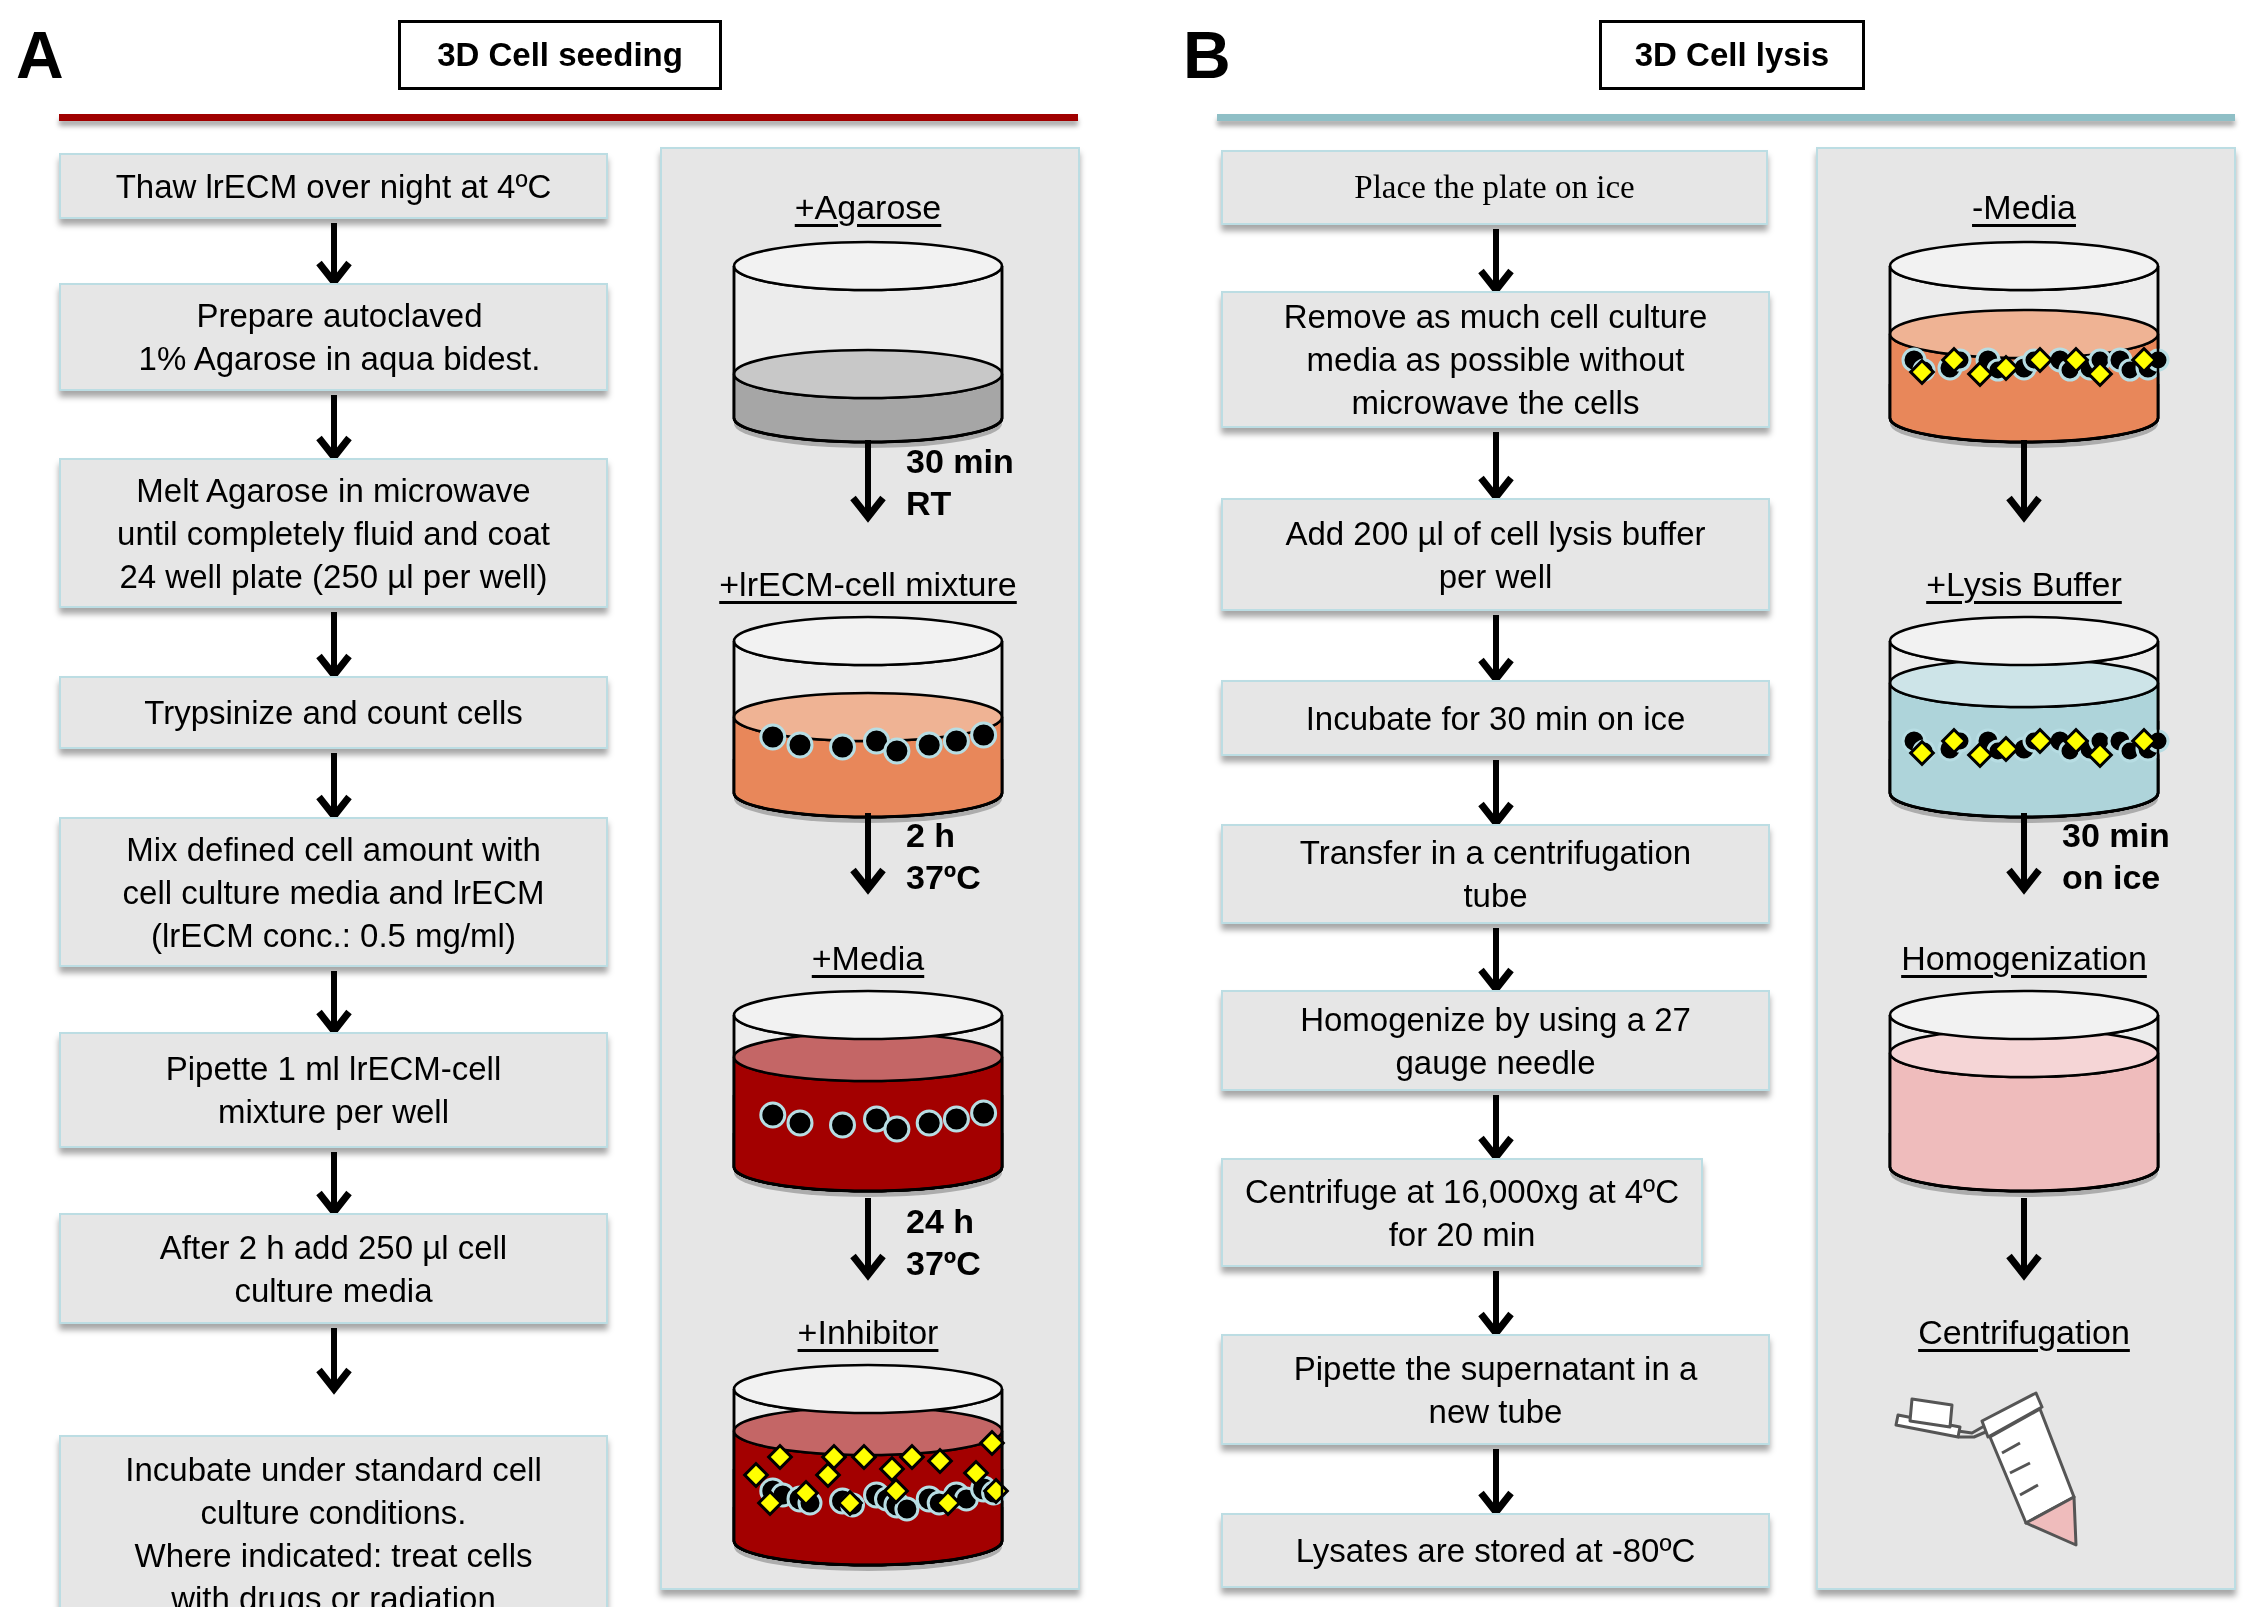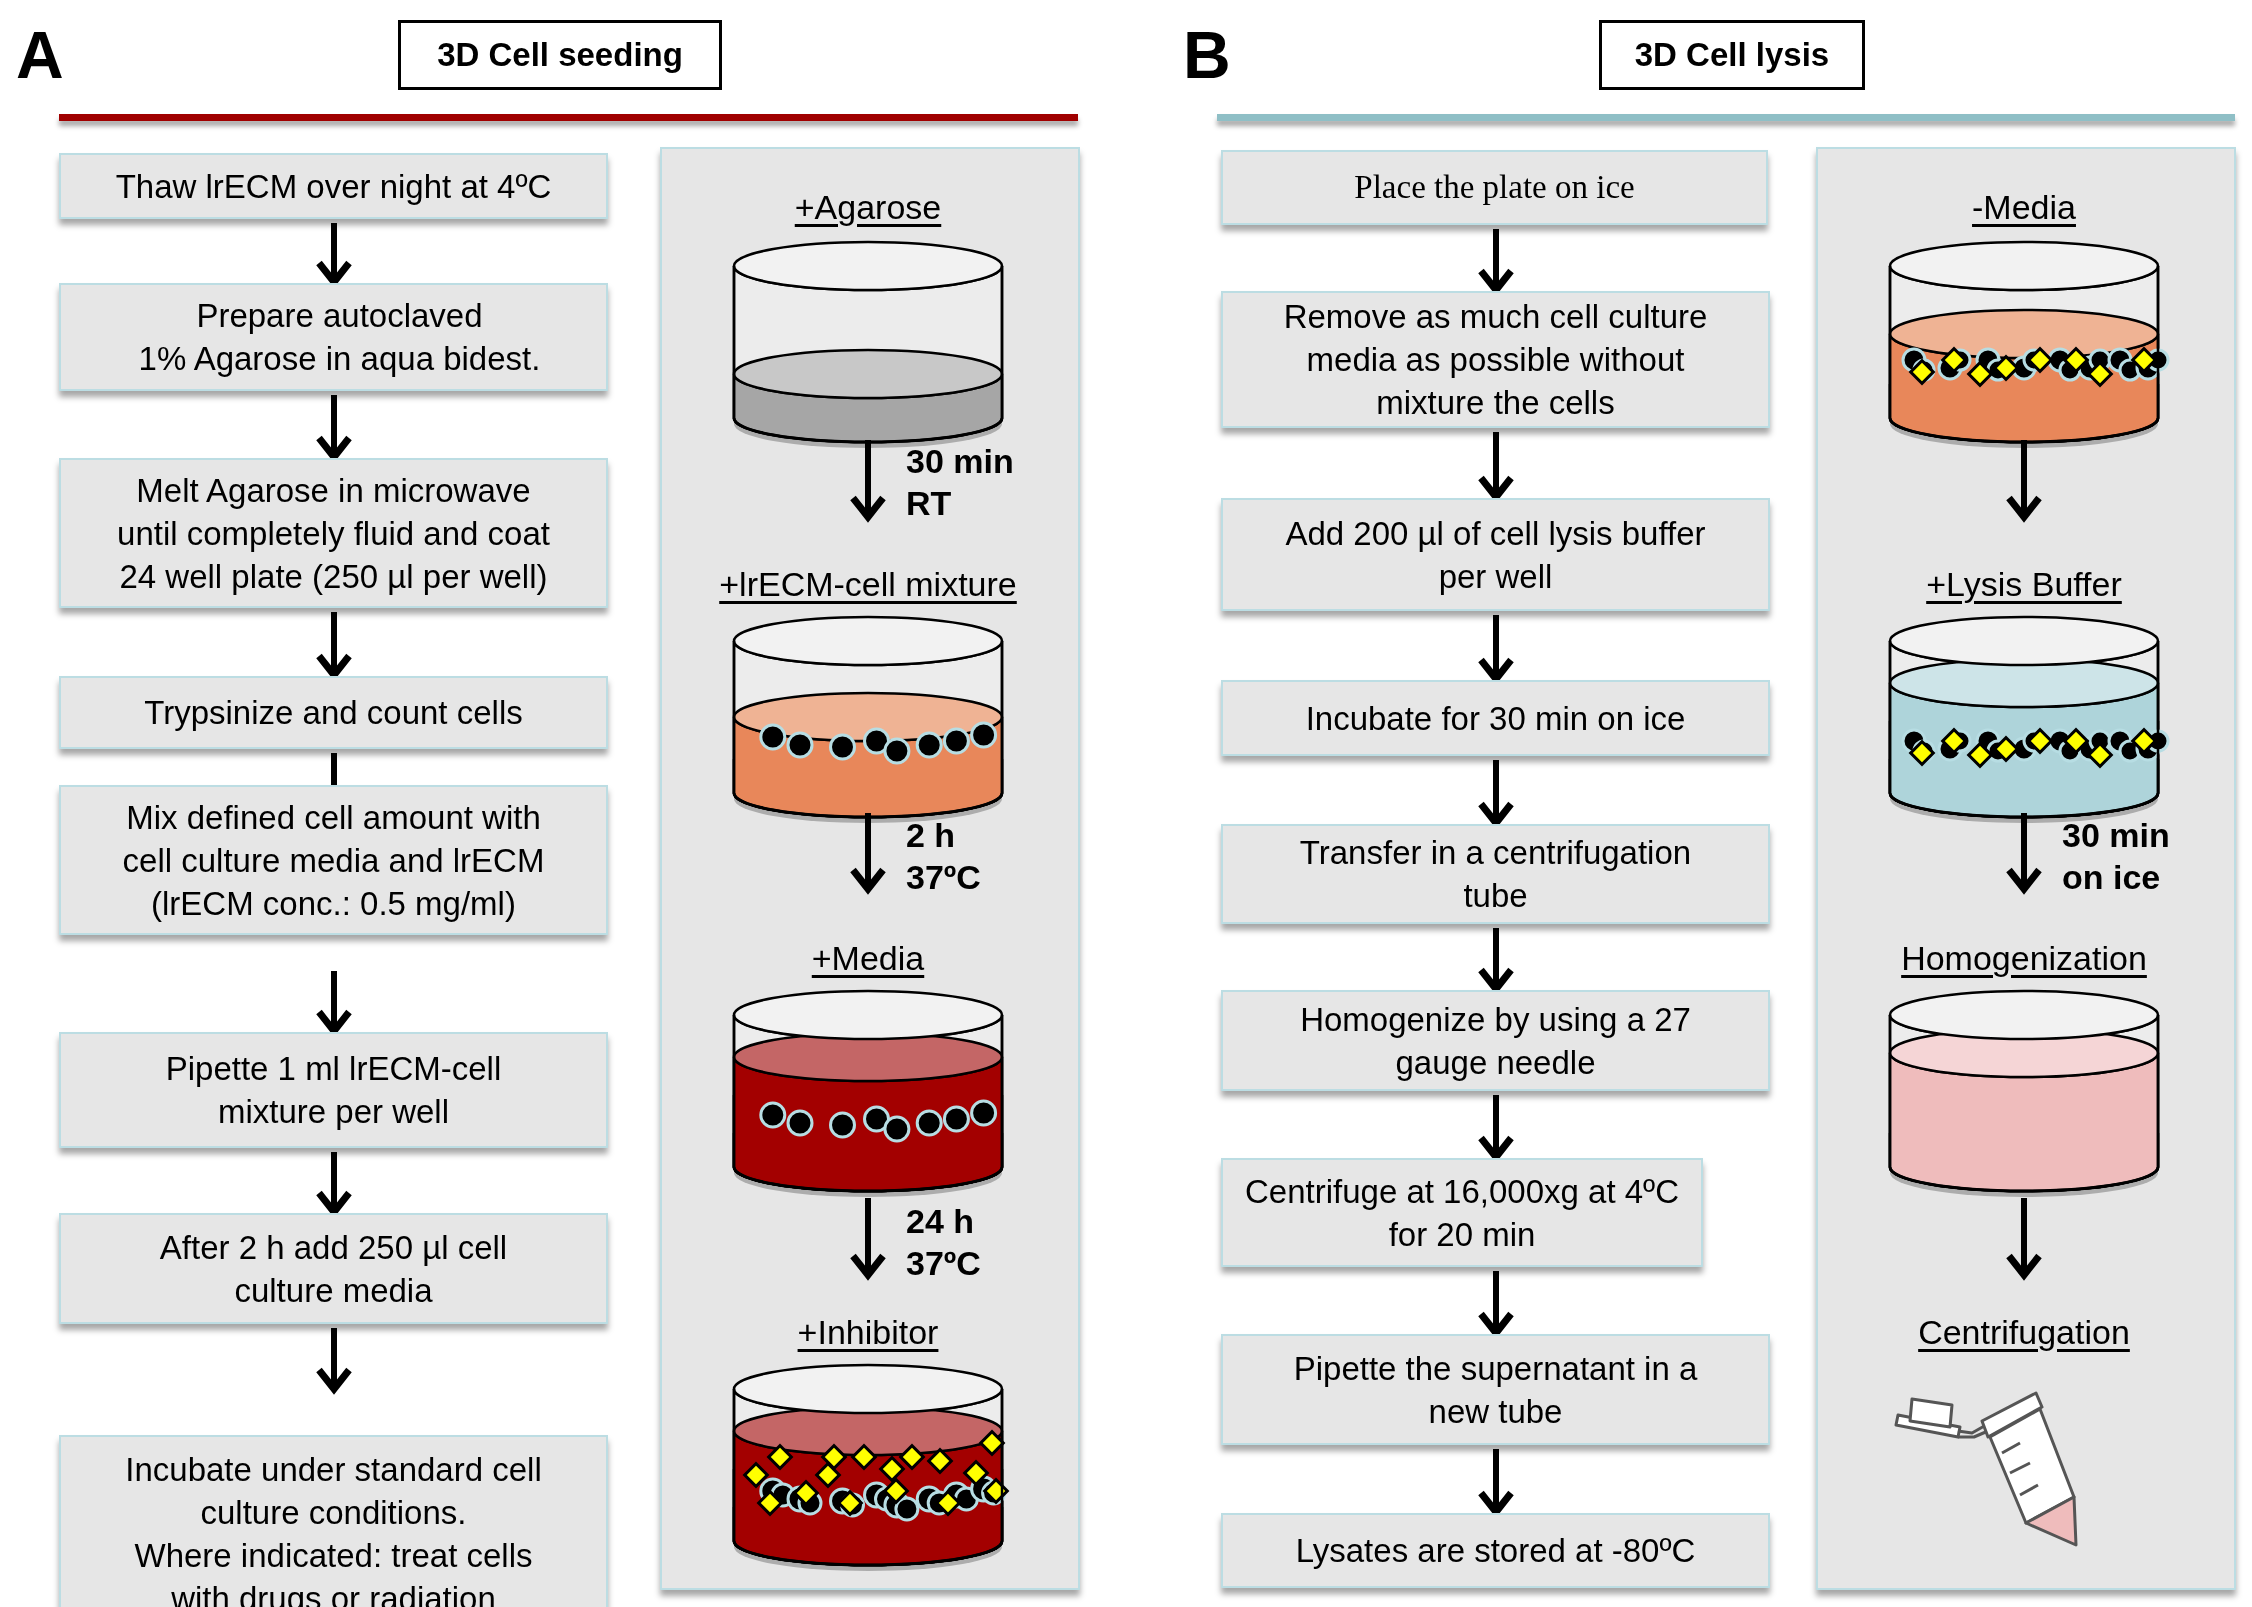--- a/index.html
+++ b/index.html
@@ -37,21 +37,21 @@
 24 well plate (250 µl per well)</div>
     <svg width="40" height="66" style="position: absolute; left: 313.5px; top: 612px;">
       <line x1="20" y1="0" x2="20" y2="62" stroke="#000" stroke-width="6"></line>
       <polyline points="5,44 20,63 35,44" fill="none" stroke="#000" stroke-width="7" stroke-linejoin="miter"></polyline>
     </svg>
     <div class="step" style="left: 59px; top: 676px; width: 549px; height: 73px; background: rgb(230, 230, 230); border-color: rgb(188, 221, 227);">Trypsinize and count cells</div>
     <svg width="40" height="66" style="position: absolute; left: 313.5px; top: 753px;">
       <line x1="20" y1="0" x2="20" y2="62" stroke="#000" stroke-width="6"></line>
       <polyline points="5,44 20,63 35,44" fill="none" stroke="#000" stroke-width="7" stroke-linejoin="miter"></polyline>
     </svg>
-    <div class="step" style="left: 59px; top: 785px; width: 549px; height: 150px; background: rgb(230, 230, 230); border-color: rgb(188, 221, 227);">Mix defined cell amount with
+    <div class="step" style="left: 59px; top: 817px; width: 549px; height: 150px; background: rgb(230, 230, 230); border-color: rgb(188, 221, 227);">Mix defined cell amount with
 cell culture media and lrECM
 (lrECM conc.: 0.5 mg/ml)</div>
     <svg width="40" height="63" style="position: absolute; left: 313.5px; top: 971px;">
       <line x1="20" y1="0" x2="20" y2="59" stroke="#000" stroke-width="6"></line>
       <polyline points="5,41 20,60 35,41" fill="none" stroke="#000" stroke-width="7" stroke-linejoin="miter"></polyline>
     </svg>
     <div class="step" style="left: 59px; top: 1032px; width: 549px; height: 116px; background: rgb(230, 230, 230); border-color: rgb(188, 221, 227);">Pipette 1 ml lrECM-cell
 mixture per well</div>
     <svg width="40" height="63" style="position: absolute; left: 313.5px; top: 1152px;">
       <line x1="20" y1="0" x2="20" y2="59" stroke="#000" stroke-width="6"></line>
@@ -200,21 +200,21 @@
 <div class="rule" id="ruleB" style="left: 1217px; top: 114px; width: 1018px; background: rgb(143, 191, 198);"></div>
 
 <div id="stepsB">
     <div class="step" style="left: 1221px; top: 150px; width: 547px; height: 75px; background: rgb(230, 230, 230); border-color: rgb(188, 221, 227); font-family: Liberation Serif, serif;">Place the plate on ice</div>
     <svg width="40" height="64" style="position: absolute; left: 1475.5px; top: 229px;">
       <line x1="20" y1="0" x2="20" y2="60" stroke="#000" stroke-width="6"></line>
       <polyline points="5,42 20,61 35,42" fill="none" stroke="#000" stroke-width="7" stroke-linejoin="miter"></polyline>
     </svg>
     <div class="step" style="left: 1221px; top: 291px; width: 549px; height: 137px; background: rgb(230, 230, 230); border-color: rgb(188, 221, 227);">Remove as much cell culture
 media as possible without
-mixture the cells</div>
+microwave the cells</div>
     <svg width="40" height="68" style="position: absolute; left: 1475.5px; top: 432px;">
       <line x1="20" y1="0" x2="20" y2="64" stroke="#000" stroke-width="6"></line>
       <polyline points="5,46 20,65 35,46" fill="none" stroke="#000" stroke-width="7" stroke-linejoin="miter"></polyline>
     </svg>
     <div class="step" style="left: 1221px; top: 498px; width: 549px; height: 113px; background: rgb(230, 230, 230); border-color: rgb(188, 221, 227);">Add 200 µl of cell lysis buffer
 per well</div>
     <svg width="40" height="67" style="position: absolute; left: 1475.5px; top: 615px;">
       <line x1="20" y1="0" x2="20" y2="63" stroke="#000" stroke-width="6"></line>
       <polyline points="5,45 20,64 35,45" fill="none" stroke="#000" stroke-width="7" stroke-linejoin="miter"></polyline>
     </svg>

